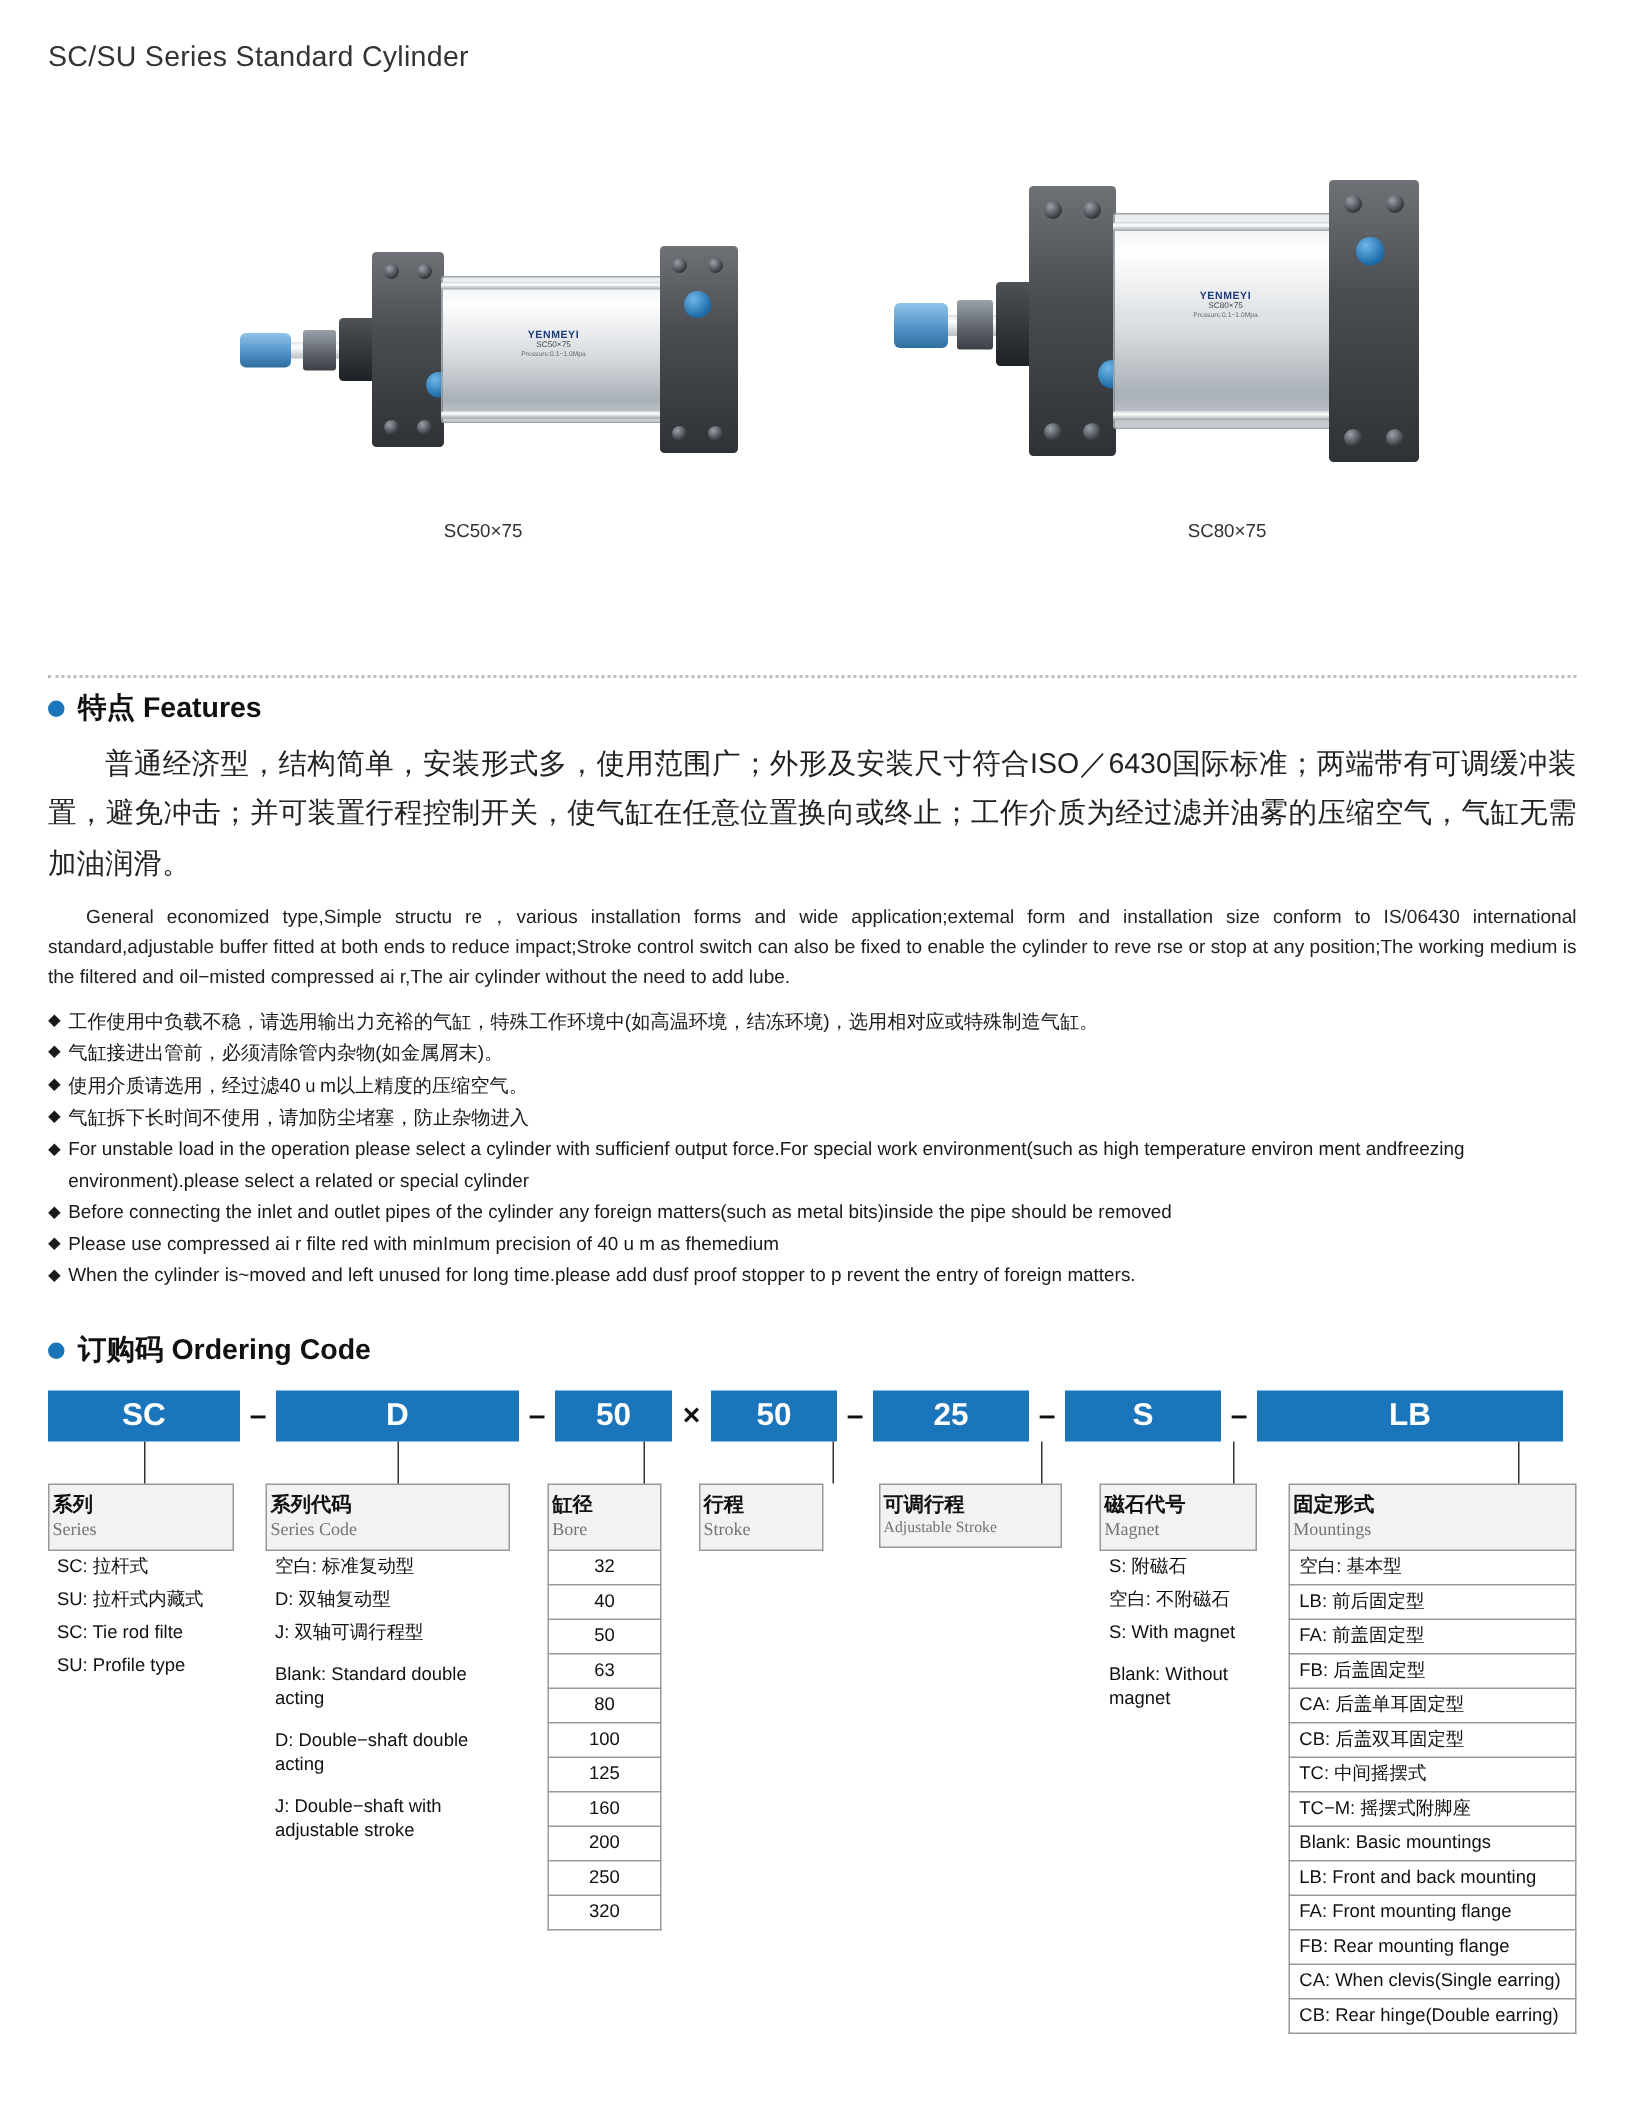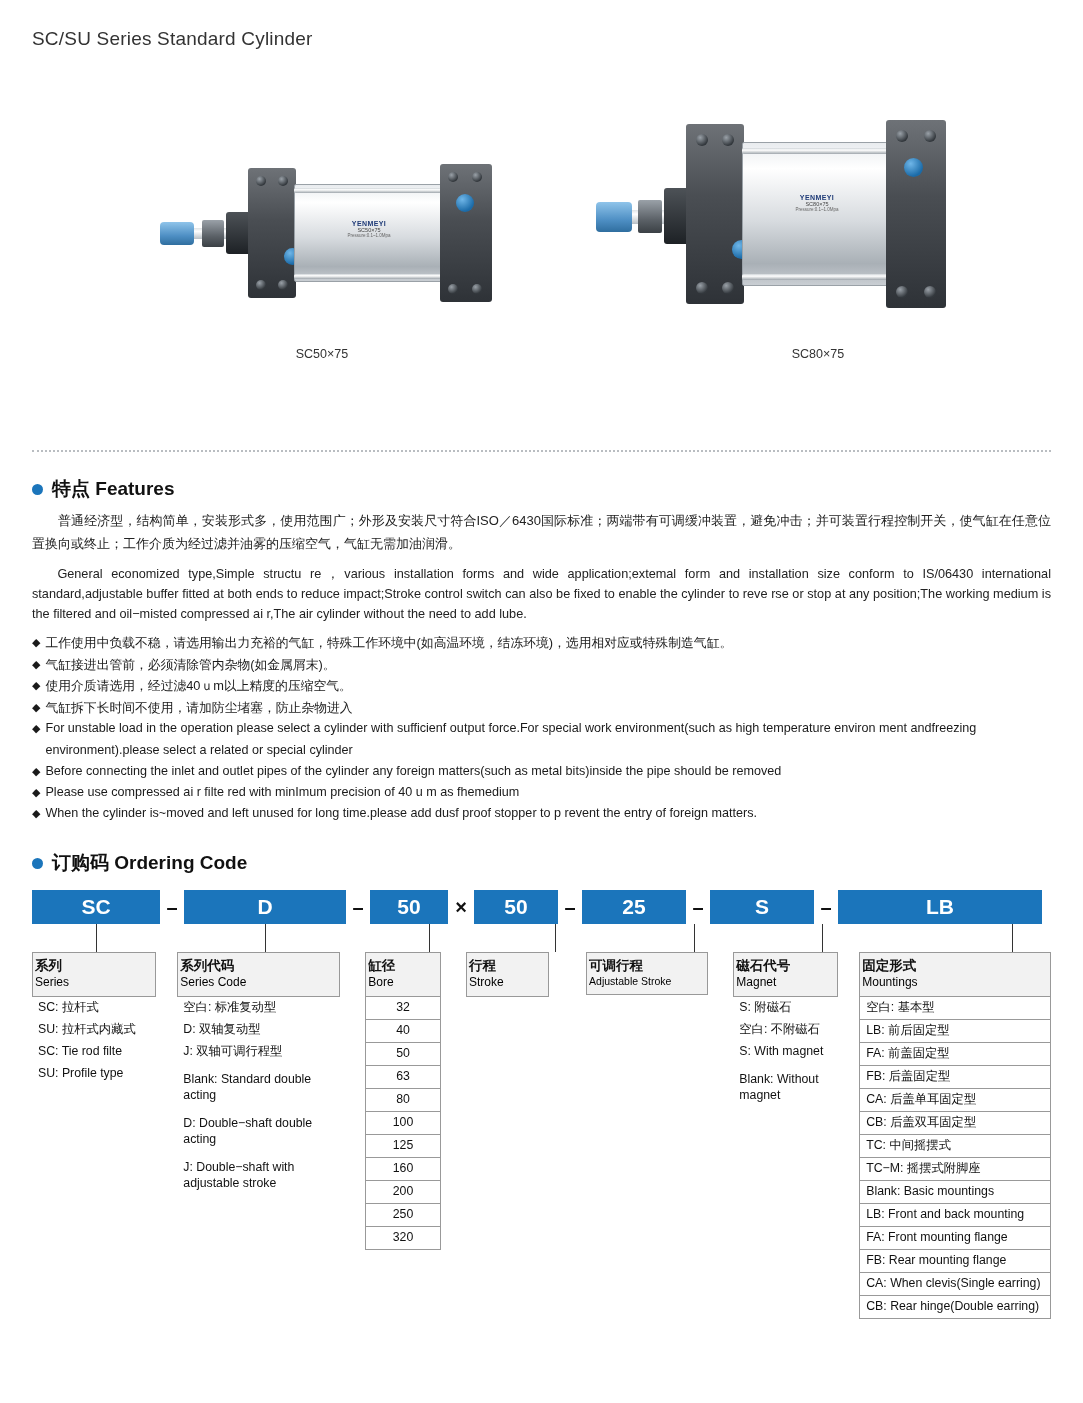--- a/index.html
+++ b/index.html
@@ -39,25 +39,25 @@
   .boltdark { position:absolute; background:radial-gradient(circle at 35% 30%, #9aa1a8, #33383d 70%); border-radius:50%; }
   .port { position:absolute; background:radial-gradient(circle at 35% 30%, #6fb6e8, #1b6ba8 70%); border-radius:50%; }
   .bluecap { position:absolute; background:linear-gradient(180deg,#8fc4ea,#4e8fc4 60%,#2f6e9f); border-radius:4px; }
   .nut { position:absolute; background:linear-gradient(180deg,#9aa1a8,#5b6167 60%,#3b4045); border-radius:2px; }
   .blackring { position:absolute; background:linear-gradient(180deg,#4d5257,#1d2125); border-radius:3px; }
 
   
   .dotted-sep { border-top:2px dotted #b9bdc1; margin:8px 0 0 0; }
 
   
-  .sec-head { display:flex; align-items:center; gap:9px; margin-top:24px; }
+  .sec-head { display:flex; align-items:center; gap:9px; margin-top:7px; }
   .bullet { width:11px; height:11px; border-radius:50%; background:#1b75bb; flex:0 0 auto; }
   .sec-title { font-size:19px; font-weight:bold; color:#111; }
 
-  .para-cn { font-size:13px; line-height:1.75; color:#222; margin-top:8px; text-align:justify; }
+  .para-cn { font-size:19px; line-height:1.75; color:#222; margin-top:8px; text-align:justify; }
   .indent { text-indent:2em; }
   .para-en { font-size:12.7px; line-height:1.6; color:#222; margin-top:8px; text-align:justify; }
 
   .bullet-list { margin-top:8px; }
   .bl-item { font-size:12.8px; line-height:1.68; color:#1a1a1a; display:flex; gap:5px; }
   .bl-item .dia { flex:0 0 auto; font-size:11px; line-height:1.85; }
   .bl-en { font-size:12.6px; }
 
   
   .order-wrap { margin-top:14px; position:relative; }
@@ -66,21 +66,21 @@
               display:flex; align-items:center; justify-content:center; height:34px; }
   .code-sep { display:flex; align-items:center; justify-content:center; font-size:20px; color:#111; font-weight:bold; }
 
   .connector-row { position:relative; height:28px; }
   .conn { position:absolute; top:0; width:1px; height:28px; background:#333; }
 
   .cols { display:flex; gap:0; align-items:flex-start; }
   .col { }
   .col-head { border:1px solid #999; background:#f2f2f2; text-align:left; padding:5px 2px 6px 2px; }
   .col-head .cn { font-size:13.5px; font-weight:bold; color:#111; line-height:1.25; }
-  .col-head .en { font-size:12px; color:#000000; line-height:1.25; }
+  .col-head .en { font-size:12px; color:#737373; line-height:1.25;font-family:Liberation Serif, serif; }
   .col-head .en.small { font-size:10.5px; }
   .cell { border:1px solid #999; border-top:none; font-size:12.3px; color:#111; padding:3px 6px; line-height:1.3; }
   .cell.center { text-align:center; }
   .cell.noborder { border:none; padding:3px 6px; }
   .spacer { height:6px; }
 </style>
 </head>
 <body>
 
 <div class="page">

